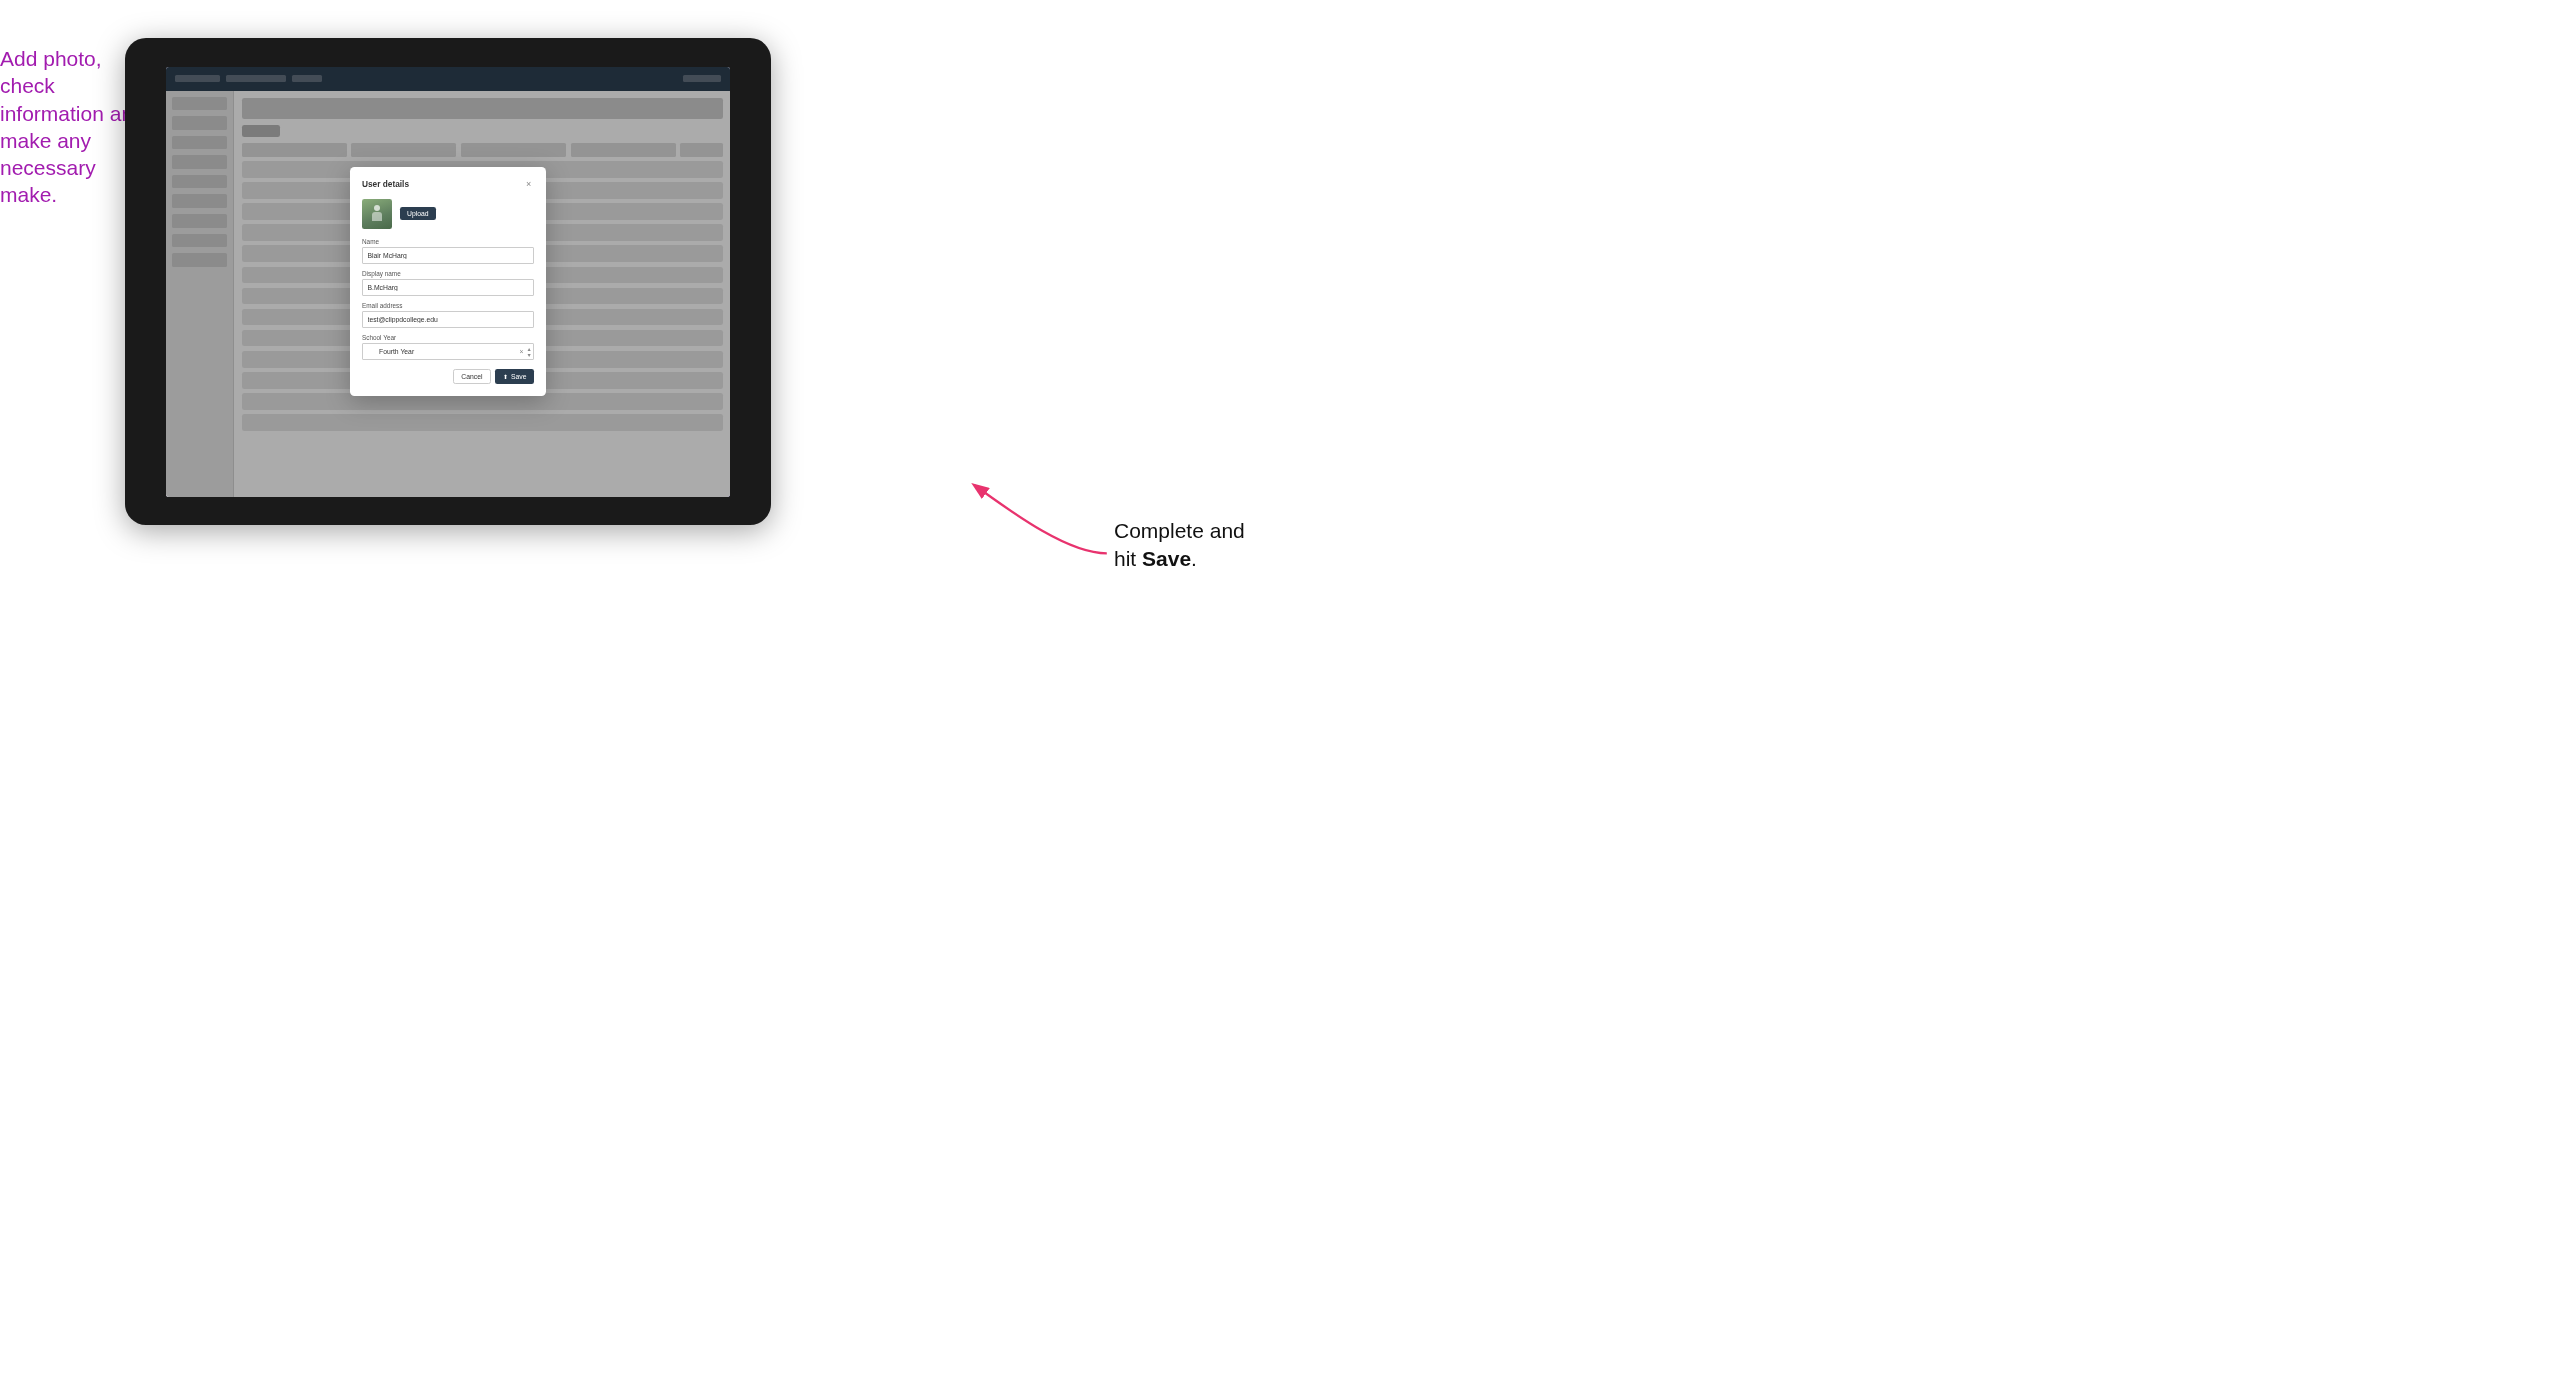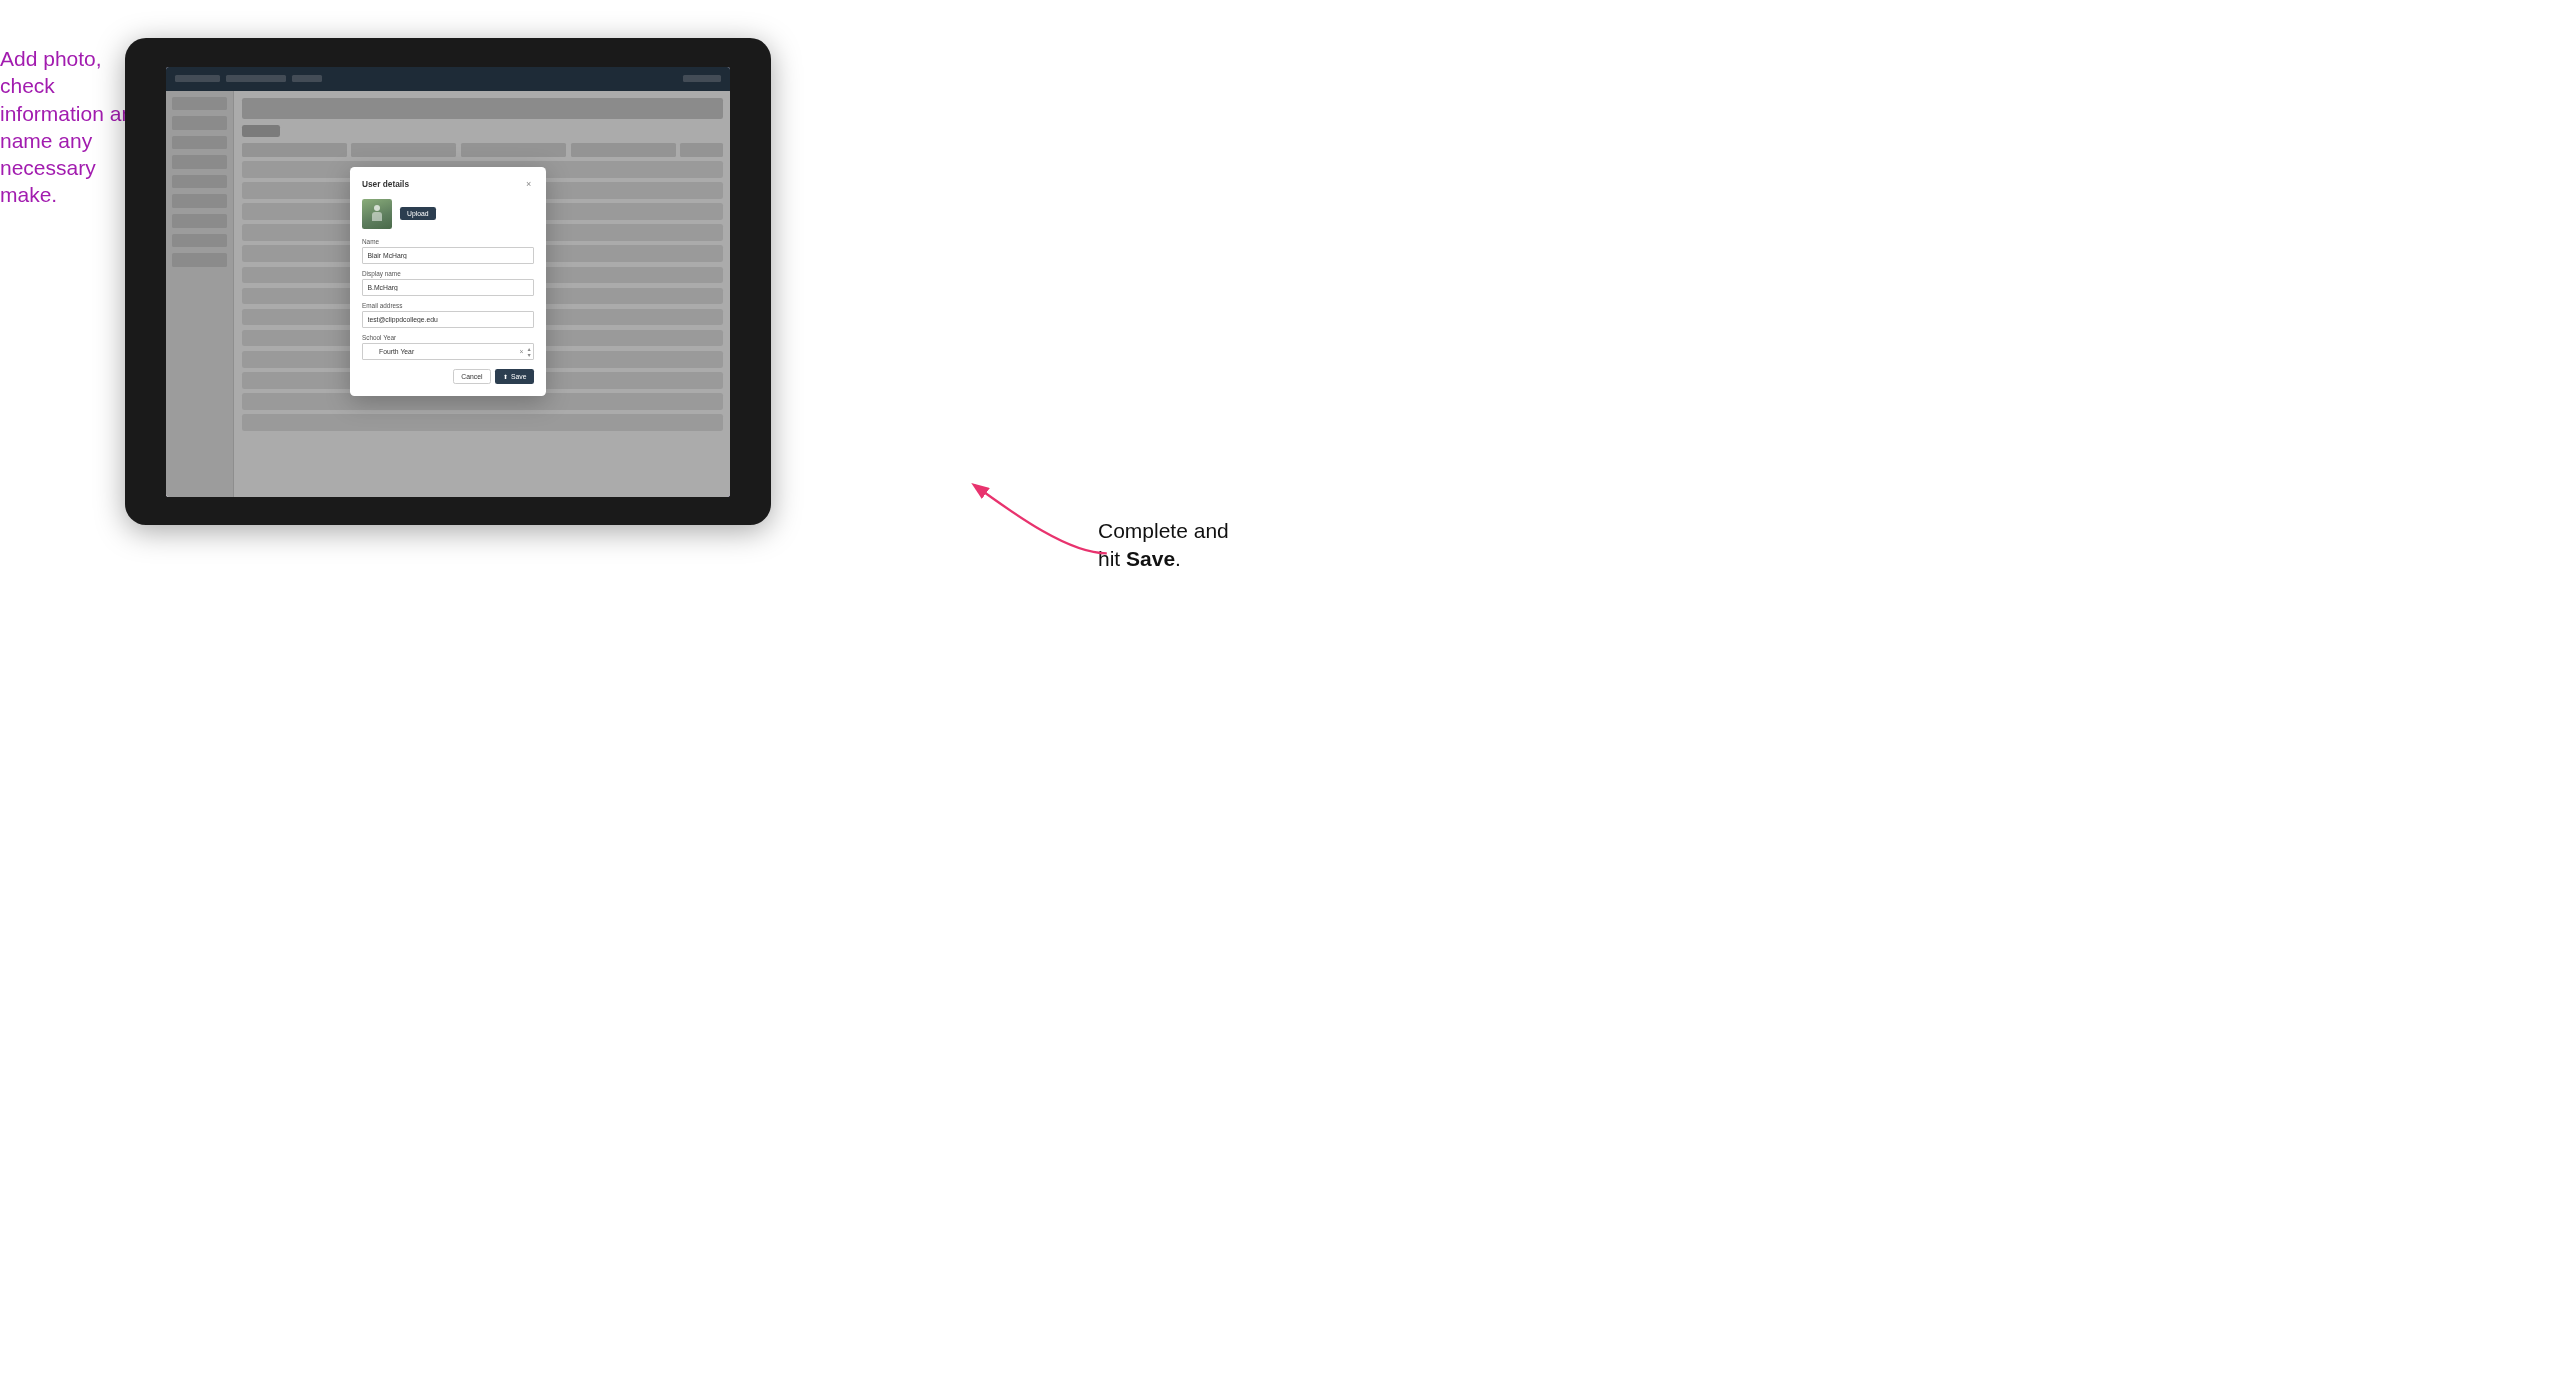--- a/index.html
+++ b/index.html
@@ -20,21 +20,21 @@
       font-size: 21px;
       line-height: 1.3;
       color: #a21caf;
       font-weight: 400;
       width: 151px;
     }
 
     
     .annotation-right {
       position: absolute;
-      right: 31px;
+      right: 15px;
       bottom: 121px;
       font-size: 21px;
       line-height: 1.3;
       color: #111;
       font-weight: 400;
       text-align: left;
       width: 159px;
     }
 
     
@@ -355,21 +355,21 @@
     svg.arrow {
       overflow: visible;
     }
   </style>
 </head>
 <body>
 
 <div class="annotation-left">
   <span>Add photo, check</span><br>
   <span>information and</span><br>
-  <span>name any</span><br>
+  <span>make any</span><br>
   <span>necessary make.</span>
 </div>
 
 <svg class="arrow" style="position:absolute; left:140px; top:170px; width:136px; height:83px;" viewBox="0 0 180 110" width="136" height="83">
   <defs>
     <marker id="arrowhead-left" markerWidth="8" markerHeight="6" refX="6" refY="3" orient="auto">
       <polygon points="0 0, 8 3, 0 6" fill="#e8336e"></polygon>
     </marker>
   </defs>
   <path d="M 0,20 C 60,20 120,80 175,85" stroke="#e8336e" stroke-width="3" fill="none" marker-end="url(#arrowhead-left)"></path>

